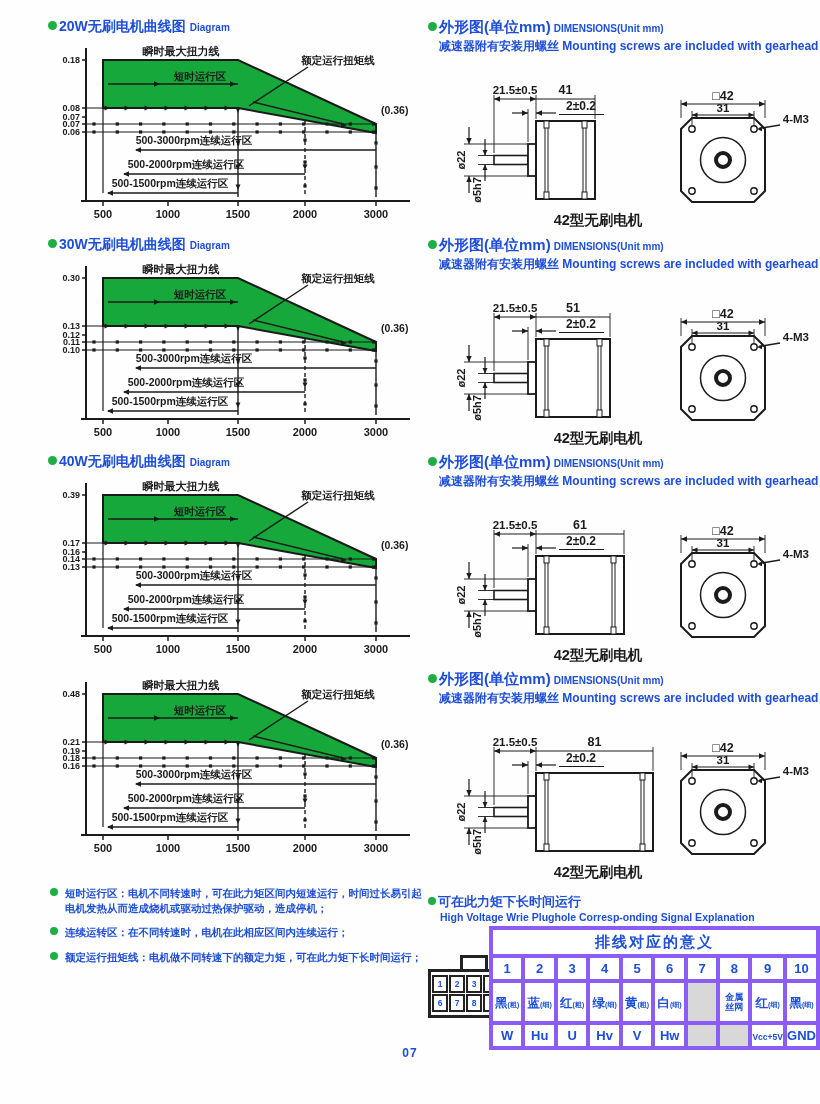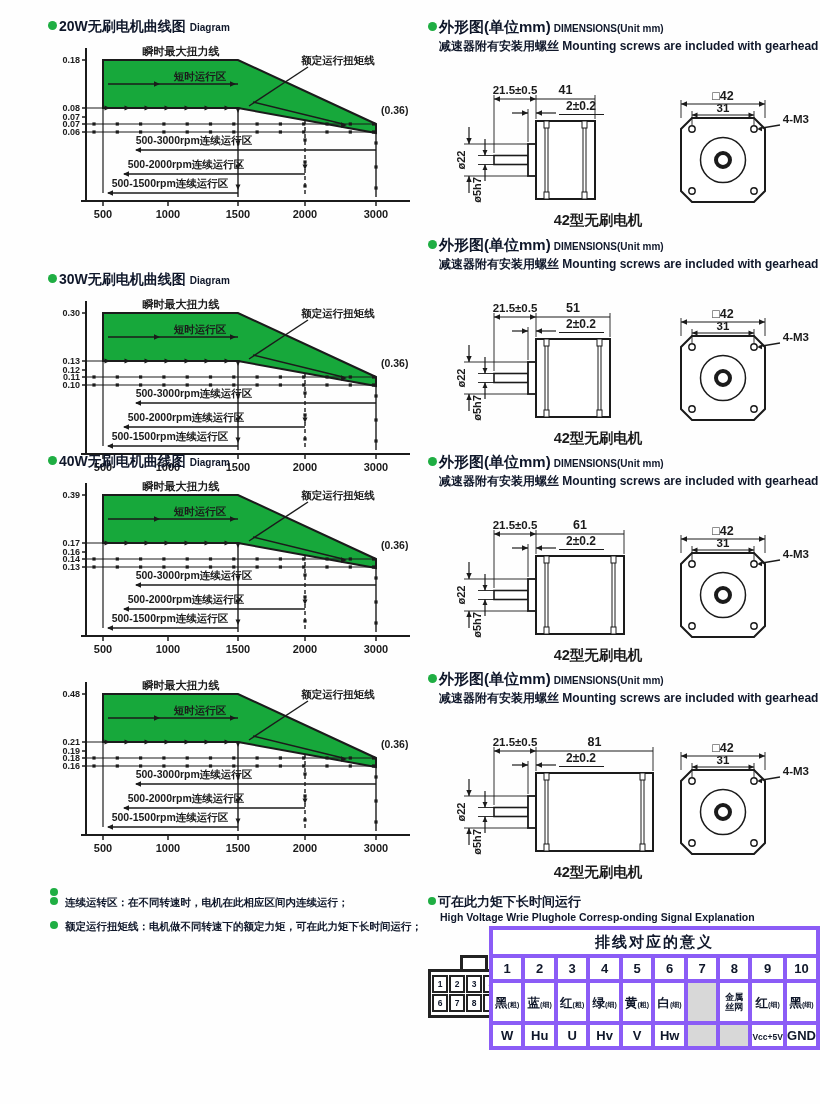--- a/index.html
+++ b/index.html
@@ -1,17 +1,17 @@
 <!DOCTYPE html>
 <html><head>
 <meta charset="utf-8">
 <style>
   html,body{margin:0;padding:0;background:#e8e8e8;}
   .page{position:relative;width:820px;height:1104px;margin:0 auto;background:#fefefe;
-        font-family:"Liberation Sans","DejaVu Sans",sans-serif;color:#0f172a;overflow:hidden;}
+        font-family:"Liberation Sans","DejaVu Sans",sans-serif;color:#1d4ed8;overflow:hidden;}
   .blk{position:absolute;}
   .bullet{display:inline-block;width:9px;height:9px;border-radius:50%;background:#1fae43;
           margin-right:2px;vertical-align:1px;}
   .bullet.sm{width:8px;height:8px;}
   .c-head{font-size:14px;font-weight:bold;white-space:nowrap;}
   .t-en{font-size:10px;font-weight:bold;margin-left:4px;}
   .d-head{font-size:15px;font-weight:bold;white-space:nowrap;}
   .d-en{font-size:10px;font-weight:bold;margin-left:3px;text-align:center;}
   .d-sub{font-size:12px;font-weight:bold;margin:1px 0 0 11px;white-space:nowrap;}
   svg{display:block;}
@@ -212,21 +212,21 @@
           <line x1="264" y1="56" x2="326" y2="56" stroke="#1b1b1b" stroke-width="1.2"></line>
           <polygon points="264,56 269.5,53.525 269.5,58.475" fill="#1b1b1b"></polygon>
           <polygon points="326,56 320.5,53.525 320.5,58.475" fill="#1b1b1b"></polygon>
           <text x="295" y="53" font-size="11.5" text-anchor="middle" font-weight="bold" fill="#1b1b1b">31</text>
           <text x="381" y="64" font-size="11.5" text-anchor="end" font-weight="bold" fill="#1b1b1b">4-M3</text>
           <line x1="352" y1="66" x2="331" y2="69.5" stroke="#1b1b1b" stroke-width="1.3"></line>
           <polygon points="329,70 334,67.75 334,72.25" fill="#1b1b1b"></polygon>
           <text x="170" y="166" font-size="14.5" text-anchor="middle" font-weight="600" fill="#1b1b1b" font-family="&quot;DejaVu Serif&quot;,&quot;Liberation Serif&quot;,serif">42型无刷电机</text>
         </svg>
       </div>
-      <div class="blk" style="left: 48px; top: 236px; width: 392px; margin-top: 35px;">
+      <div class="blk" style="left: 48px; top: 236px; width: 392px;">
         <div class="c-head"><span class="bullet"></span><span>30W无刷电机曲线图</span><span class="t-en">Diagram</span></div>
         <svg width="380" height="192" viewBox="0 0 380 192">
           <line x1="38" y1="12" x2="38" y2="165" stroke="#1b1b1b" stroke-width="2"></line>
           <line x1="33" y1="165" x2="362" y2="165" stroke="#1b1b1b" stroke-width="2"></line>
           <line x1="55" y1="165" x2="55" y2="170" stroke="#1b1b1b" stroke-width="1.5"></line>
           <text x="55" y="182" font-size="11" text-anchor="middle" font-weight="bold" fill="#1b1b1b">500</text>
           <line x1="120" y1="165" x2="120" y2="170" stroke="#1b1b1b" stroke-width="1.5"></line>
           <text x="120" y="182" font-size="11" text-anchor="middle" font-weight="bold" fill="#1b1b1b">1000</text>
           <line x1="190" y1="165" x2="190" y2="170" stroke="#1b1b1b" stroke-width="1.5"></line>
           <text x="190" y="182" font-size="11" text-anchor="middle" font-weight="bold" fill="#1b1b1b">1500</text>
@@ -718,21 +718,21 @@
           <text x="295" y="53" font-size="11.5" text-anchor="middle" font-weight="bold" fill="#1b1b1b">31</text>
           <text x="381" y="64" font-size="11.5" text-anchor="end" font-weight="bold" fill="#1b1b1b">4-M3</text>
           <line x1="352" y1="66" x2="331" y2="69.5" stroke="#1b1b1b" stroke-width="1.3"></line>
           <polygon points="329,70 334,67.75 334,72.25" fill="#1b1b1b"></polygon>
           <text x="170" y="166" font-size="14.5" text-anchor="middle" font-weight="600" fill="#1b1b1b" font-family="&quot;DejaVu Serif&quot;,&quot;Liberation Serif&quot;,serif">42型无刷电机</text>
         </svg>
       </div>
     </div>
 
   <div class="notes" id="notes">
-      <div class="note"><span class="dot"></span></div>
+      <div class="note"><span class="dot"></span><span>短时运行区：电机不同转速时，可在此力矩区间内短速运行，时间过长易引起电机发热从而造成烧机或驱动过热保护驱动，造成停机；</span></div>
       <div class="note"><span class="dot"></span><span>连续运转区：在不同转速时，电机在此相应区间内连续运行；</span></div>
       <div class="note"><span class="dot"></span><span>额定运行扭矩线：电机做不同转速下的额定力矩，可在此力矩下长时间运行；</span></div>
     </div>
 
   <div class="wiring">
     <div class="w-title">
       <span class="bullet sm"></span><span>可在此力矩下长时间运行</span>
     </div>
     <div class="w-en">High Voltage Wrie Plughole Corresp-onding Signal Explanation</div>
     <div class="conn">
@@ -794,13 +794,14 @@
             <td class="wt-sig">Hw</td>
             <td class="wt-sig gray"></td>
             <td class="wt-sig gray"></td>
             <td class="wt-sig"><span class="wsmall">Vcc+5V</span></td>
             <td class="wt-sig">GND</td>
           </tr>
         </tbody>
       </table>
   </div>
 
+  <div class="footer">07</div>
 </div>
 
 </body></html>

